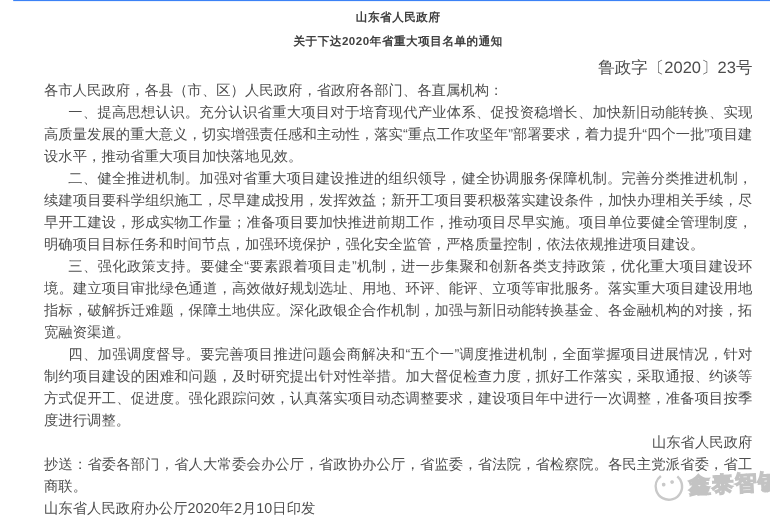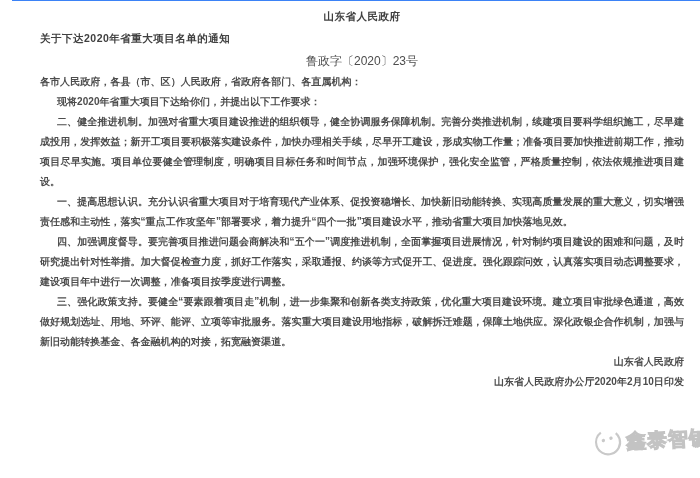--- a/index.html
+++ b/index.html
@@ -21,44 +21,44 @@
   }
   .doc-title-1 {
     text-align: center;
     font-weight: bold;
     font-size: 10.5px;
     line-height: 20px;
     color: #404040;
     letter-spacing: 0.5px;
   }
   .doc-title-2 {
+    text-align: center;
     font-weight: bold;
     font-size: 10.5px;
     line-height: 25px;
     color: #404040;
     letter-spacing: 0.5px;
   }
   .doc-number {
-    text-align: center;
-    font-size: 12px;
+    text-align: right;
+    font-size: 15px;
     line-height: 21px;
     color: #4d4d4d;
   }
   .body-text p {
-    font-size: 10px;
+    font-size: 13px;
     line-height: 20px;
     color: #4d4d4d;
     text-align: justify;
     letter-spacing: 0.05px;
-    font-weight: bold;
   }
   p.indent { text-indent: 1.7em; }
   p.att-line-2 { text-indent: 4.7em; }
   .sig-block p { text-align: right; }
-  p.print-line { text-align: right; }
+  p.print-line { text-align: left; }
   .watermark {
     position: absolute;
     top: 424px;
     right: 2px;
     display: flex;
     align-items: center;
     pointer-events: none;
     transform: rotate(-3deg);
   }
   .watermark .wm-icon {
@@ -83,36 +83,36 @@
   <div class="doc-title-1">山东省人民政府</div>
 
   <div class="doc-title-2">关于下达2020年省重大项目名单的通知</div>
 
   <div class="doc-number">鲁政字〔2020〕23号</div>
 
   <div class="body-text">
 
     <p>各市人民政府，各县（市、区）人民政府，省政府各部门、各直属机构：</p>
 
-    <p class="indent">现将2020年省重大项目下达给你们，并提出以下工作要求：</p>
+
+    <p class="indent">一、提高思想认识。充分认识省重大项目对于培育现代产业体系、促投资稳增长、加快新旧动能转换、实现高质量发展的重大意义，切实增强责任感和主动性，落实“重点工作攻坚年”部署要求，着力提升“四个一批”项目建设水平，推动省重大项目加快落地见效。</p>
 
     <p class="indent">二、健全推进机制。加强对省重大项目建设推进的组织领导，健全协调服务保障机制。完善分类推进机制，续建项目要科学组织施工，尽早建成投用，发挥效益；新开工项目要积极落实建设条件，加快办理相关手续，尽早开工建设，形成实物工作量；准备项目要加快推进前期工作，推动项目尽早实施。项目单位要健全管理制度，明确项目目标任务和时间节点，加强环境保护，强化安全监管，严格质量控制，依法依规推进项目建设。</p>
 
-    <p class="indent">一、提高思想认识。充分认识省重大项目对于培育现代产业体系、促投资稳增长、加快新旧动能转换、实现高质量发展的重大意义，切实增强责任感和主动性，落实“重点工作攻坚年”部署要求，着力提升“四个一批”项目建设水平，推动省重大项目加快落地见效。</p>
+    <p class="indent">三、强化政策支持。要健全“要素跟着项目走”机制，进一步集聚和创新各类支持政策，优化重大项目建设环境。建立项目审批绿色通道，高效做好规划选址、用地、环评、能评、立项等审批服务。落实重大项目建设用地指标，破解拆迁难题，保障土地供应。深化政银企合作机制，加强与新旧动能转换基金、各金融机构的对接，拓宽融资渠道。</p>
 
     <p class="indent">四、加强调度督导。要完善项目推进问题会商解决和“五个一”调度推进机制，全面掌握项目进展情况，针对制约项目建设的困难和问题，及时研究提出针对性举措。加大督促检查力度，抓好工作落实，采取通报、约谈等方式促开工、促进度。强化跟踪问效，认真落实项目动态调整要求，建设项目年中进行一次调整，准备项目按季度进行调整。</p>
-
-    <p class="indent">三、强化政策支持。要健全“要素跟着项目走”机制，进一步集聚和创新各类支持政策，优化重大项目建设环境。建立项目审批绿色通道，高效做好规划选址、用地、环评、能评、立项等审批服务。落实重大项目建设用地指标，破解拆迁难题，保障土地供应。深化政银企合作机制，加强与新旧动能转换基金、各金融机构的对接，拓宽融资渠道。</p>
 
 
 
     <div class="sig-block">
       <p>山东省人民政府</p>
     </div>
 
+    <p>抄送：省委各部门，省人大常委会办公厅，省政协办公厅，省监委，省法院，省检察院。各民主党派省委，省工商联。</p>
 
     <p class="print-line">山东省人民政府办公厅2020年2月10日印发</p>
 
   </div>
 
   <div class="watermark">
     <svg class="wm-icon" viewBox="0 0 30 30" aria-hidden="true">
       <circle cx="15" cy="15" r="12" fill="none" stroke="#c9c9c9" stroke-width="2.2" stroke-dasharray="60 16" stroke-dashoffset="8"></circle>
       <circle cx="11" cy="12" r="1.7" fill="#c9c9c9"></circle>
       <circle cx="19" cy="12" r="1.7" fill="#c9c9c9"></circle>

